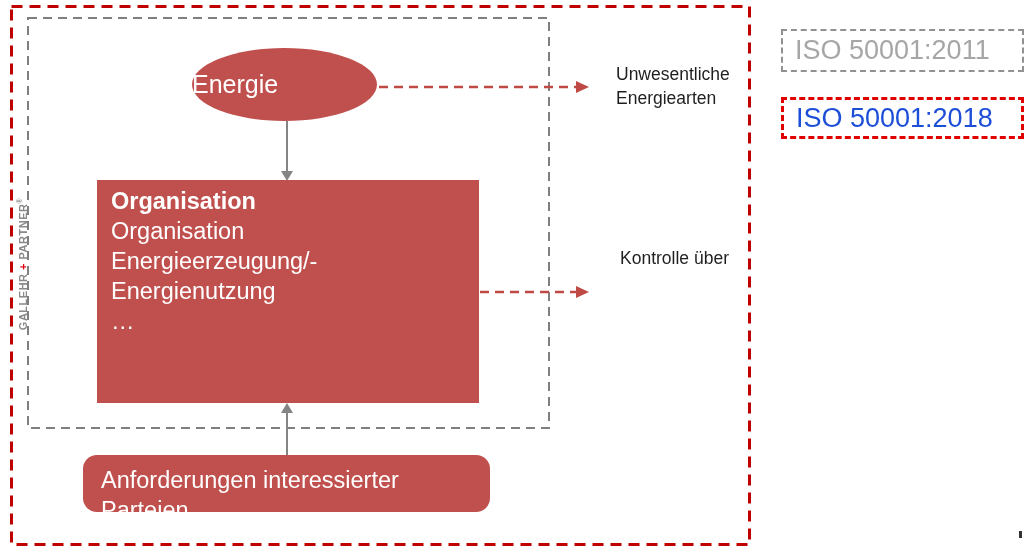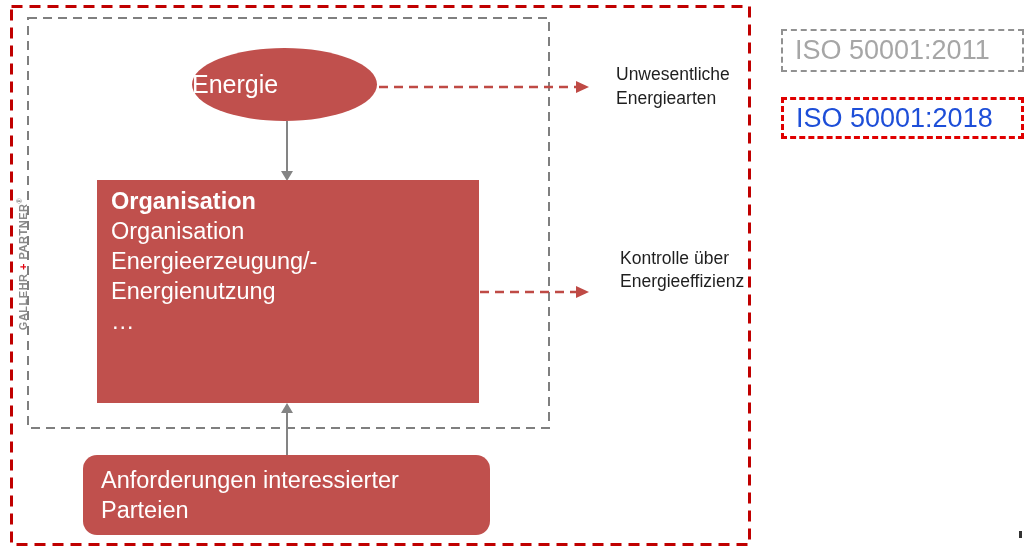--- a/index.html
+++ b/index.html
@@ -39,21 +39,21 @@
     left: 97px; top: 180px;
     width: 382px; height: 223px;
     padding: 6px 0 6px 14px;
     box-sizing: border-box;
     font-size: 23.5px;
     line-height: 30px;
   }
   .org-title { font-weight: bold; }
   .req-box {
     left: 83px; top: 455px;
-    width: 407px; height: 80px;
+    width: 407px; height: 57px;
     border-radius: 14px;
     padding: 10px 18px 0 18px;
     box-sizing: border-box;
     font-size: 23.5px;
     line-height: 30px;
   }
 
   
   .note {
     color: #1f1f1f;
@@ -152,21 +152,20 @@
   </div>
 
   <div class="abs shape req-box">
     <span>Anforderungen interessierter Parteien</span>
   </div>
 
   <div class="abs note note-insignificant">Unwesentliche Energiearten</div>
 
   <div class="abs note note-control">
     <div>Kontrolle über</div>
-    <div>Energieeffizienz</div>
   </div>
 
   <div class="abs legend-box legend-2011">
     <span>ISO 50001:2011</span>
   </div>
   <div class="abs legend-box legend-2018">
     <span>ISO 50001:2018</span>
   </div>
 
   <div class="abs brand">

